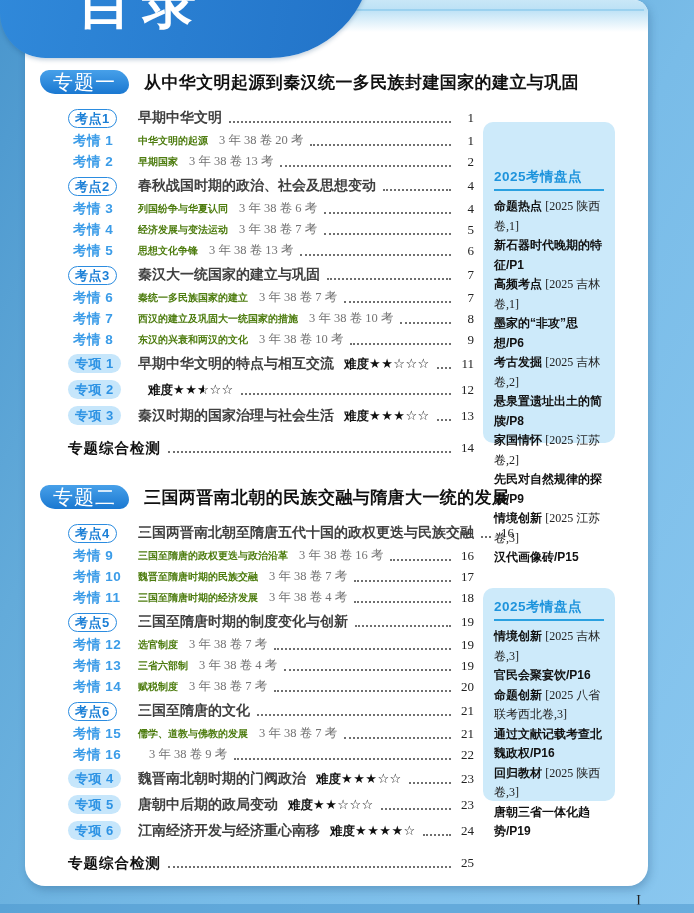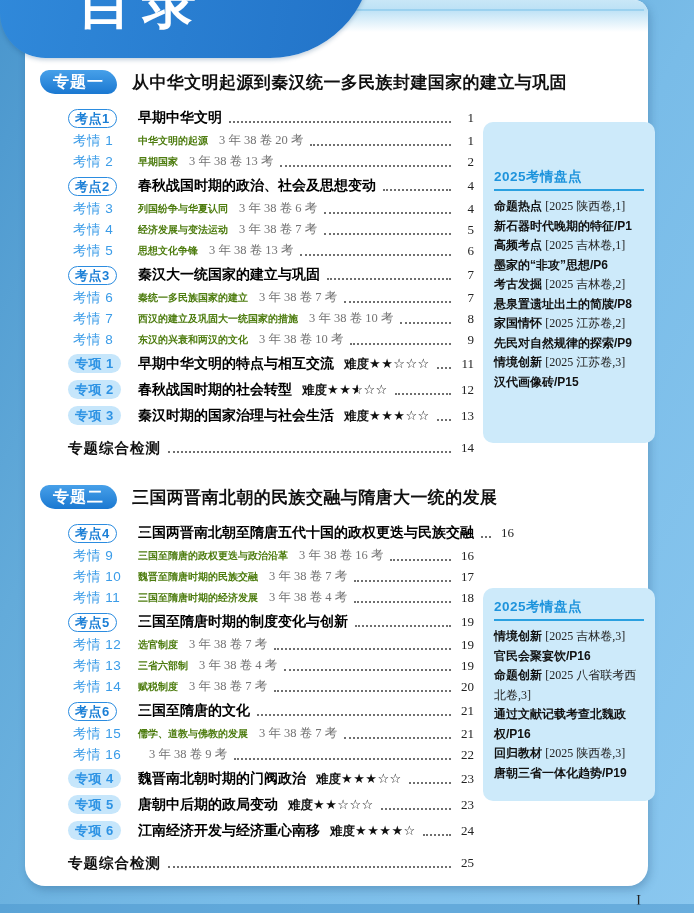--- a/index.html
+++ b/index.html
@@ -11,46 +11,46 @@
     border-radius:0 14px 20px 20px;box-shadow:2px 4px 8px rgba(25,70,110,.28);}
   .topband{position:absolute;left:0;top:0;right:0;height:32px;
     background:linear-gradient(#c9e7f7 0%,#bce1f5 30%,#ffffff 100%);border-radius:0 14px 0 0;}
   .topband::after{content:"";position:absolute;left:0;right:4px;top:9px;height:2px;background:#8ccbec;opacity:.7;}
   .banner{position:absolute;left:-25px;top:-44px;width:372px;height:102px;
     background:linear-gradient(100deg,#3089da,#2273c8);
     border-radius:0 0 135px 60px; box-shadow:0 2px 4px rgba(20,70,120,.25);}
   .banner-text{position:absolute;left:78px;top:12px;color:#fff;font-size:54px;font-weight:900;letter-spacing:10px;}
   .main{position:absolute;left:13px;top:70px;width:436px;}
   .sec-header{display:flex;align-items:center;gap:15px;margin:0 0 12px 2px;}
-  .sec-badge{flex:none;background:linear-gradient(180deg,#47a0e9,#1a78d1);color:#fff;font-weight:bold;
-    font-size:16px;line-height:24px;padding:0 13px;border-radius:9px 15px 9px 15px;letter-spacing:1px;}
+  .sec-badge{flex:none;background:linear-gradient(180deg,#47a0e9,#1a78d1);color:#fff;font-weight:normal;
+    font-size:20px;line-height:24px;padding:0 13px;border-radius:9px 15px 9px 15px;letter-spacing:1px;}
   .sec-title{font-size:17px;font-weight:bold;color:#101010;letter-spacing:.4px;white-space:nowrap;}
   .rows{margin-bottom:2px;}
   .row{display:flex;align-items:center;height:21px;margin-left:30px;}
   .row.kaodian{height:24px;margin-top:2px;}
   .row.zhuanxiang{height:25px;margin-top:1px;}
   .row.summary{height:26px;margin-top:7px;}
   .badge-col{flex:none;width:70px;display:flex;}
   .b-kaodian{border:1.5px solid #2b8ce0;color:#1b7fd6;font-weight:bold;font-size:13px;
     padding:0 6px;border-radius:11px;line-height:17px;background:#fff;letter-spacing:.5px;}
-  .b-kaoqing{color:#3b9ce8;font-weight:normal;font-size:13.5px;padding-left:5px;letter-spacing:.5px;}
+  .b-kaoqing{color:#3b9ce8;font-weight:bold;font-size:13.5px;padding-left:5px;letter-spacing:.5px;}
   .b-zhuanxiang{background:#c6e6fb;color:#2e93e4;font-weight:bold;font-size:13px;
     padding:0 7px;border-radius:10px;line-height:19px;letter-spacing:.5px;}
-  .t-kaodian,.t-zhuanxiang{color:#000000;font-weight:bold;font-size:14px;white-space:nowrap;}
+  .t-kaodian,.t-zhuanxiang{color:#404040;font-weight:bold;font-size:14px;white-space:nowrap;}
   .t-kaoqing{color:#4d7c0f;font-weight:bold;font-size:10px;white-space:nowrap;}
   .t-summary{color:#101010;font-weight:bold;font-size:14.5px;white-space:nowrap;letter-spacing:1px;}
   .stat{font-family:"Liberation Serif",serif;font-size:12.5px;color:#737373;margin-left:11px;white-space:nowrap;}
   .diff{margin-left:10px;white-space:nowrap;color:#111;}
   .diff-label{font-family:"Liberation Serif",serif;font-weight:bold;font-size:12.5px;}
   .stars{font-size:13px;letter-spacing:.5px;}
   .half{display:inline-block;position:relative;}
   .half .hf{position:absolute;left:0;top:0;width:55%;overflow:hidden;}
   .leader{flex:1;min-width:10px;height:0;border-bottom:2px dotted #6f6f6f;margin:0 7px;position:relative;top:4px;}
   .pagenum{flex:none;font-family:"Liberation Serif",serif;font-size:13px;color:#222;min-width:16px;text-align:right;}
-  .sidebar{position:absolute;left:458px;width:172px;background:#cdeafa;border-radius:10px;
+  .sidebar{position:absolute;left:458px;width:132px;background:#cdeafa;border-radius:10px;
     padding:10px 11px;box-sizing:border-box;}
   .sidebar-1{top:122px;height:321px;padding-top:46px;}
   .sidebar-2{top:588px;height:213px;padding-top:10px;}
   .sidebar-title{color:#1d93dc;font-weight:bold;font-size:13.5px;border-bottom:2px solid #2aa0e0;
     padding-bottom:3px;margin-bottom:6px;letter-spacing:.5px;}
   .s-line{font-size:12px;color:#111;font-weight:bold;line-height:19.5px;}
   .s-ref{font-family:Liberation Serif, serif;font-weight:normal;color:#222;}
   .folio{position:absolute;right:53px;bottom:4px;font-family:"Liberation Serif",serif;
     font-size:14px;color:#222;}
 </style>
@@ -173,21 +173,20 @@
               </span>
               <span class="t-zhuanxiang">早期中华文明的特点与相互交流</span>
               <span class="diff"><span class="diff-label">难度</span><span class="stars">★★☆☆☆</span></span>
               <span class="leader"></span>
               <span class="pagenum">11</span>
             </div>
             <div class="row zhuanxiang">
               <span class="badge-col">
                 <span class="b-zhuanxiang">专项 2</span>
               </span>
-              <span class="t-zhuanxiang">春秋战国时期的社会转型</span>
               <span class="diff"><span class="diff-label">难度</span><span class="stars">★★<span class="half"><span>☆</span><span class="hf">★</span></span>☆☆</span></span>
               <span class="leader"></span>
               <span class="pagenum">12</span>
             </div>
             <div class="row zhuanxiang">
               <span class="badge-col">
                 <span class="b-zhuanxiang">专项 3</span>
               </span>
               <span class="t-zhuanxiang">秦汉时期的国家治理与社会生活</span>
               <span class="diff"><span class="diff-label">难度</span><span class="stars">★★★☆☆</span></span>

